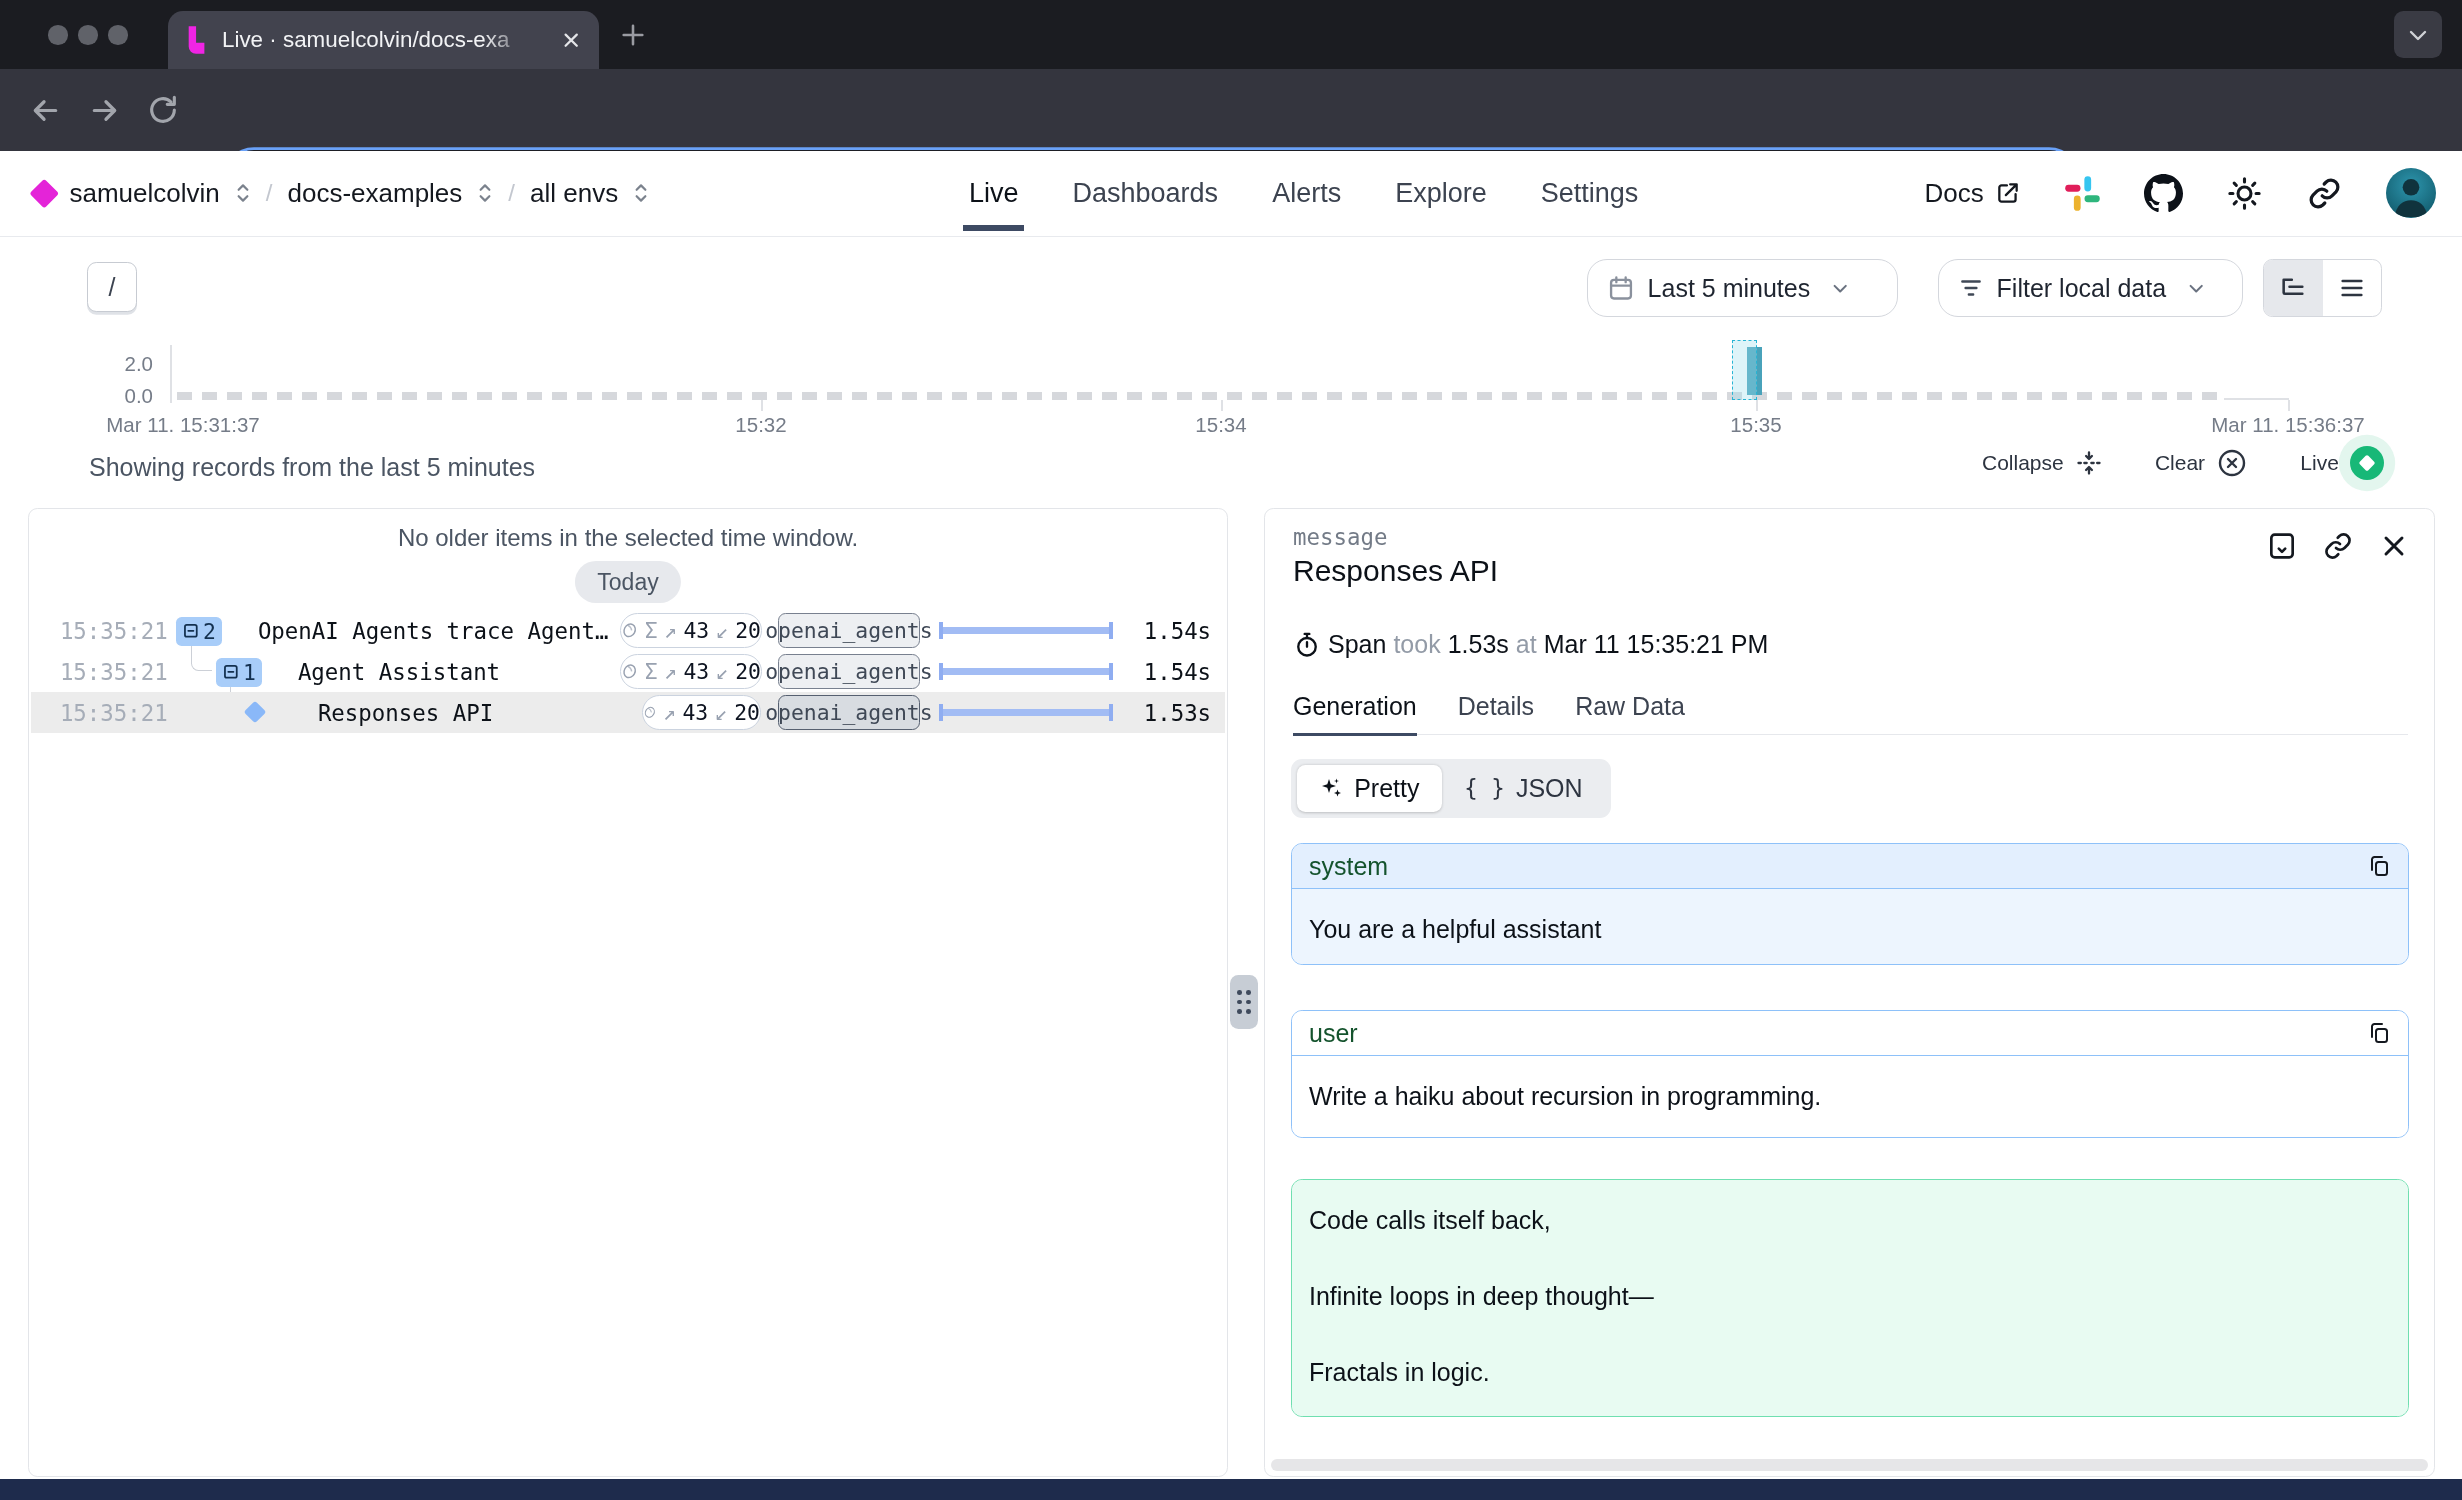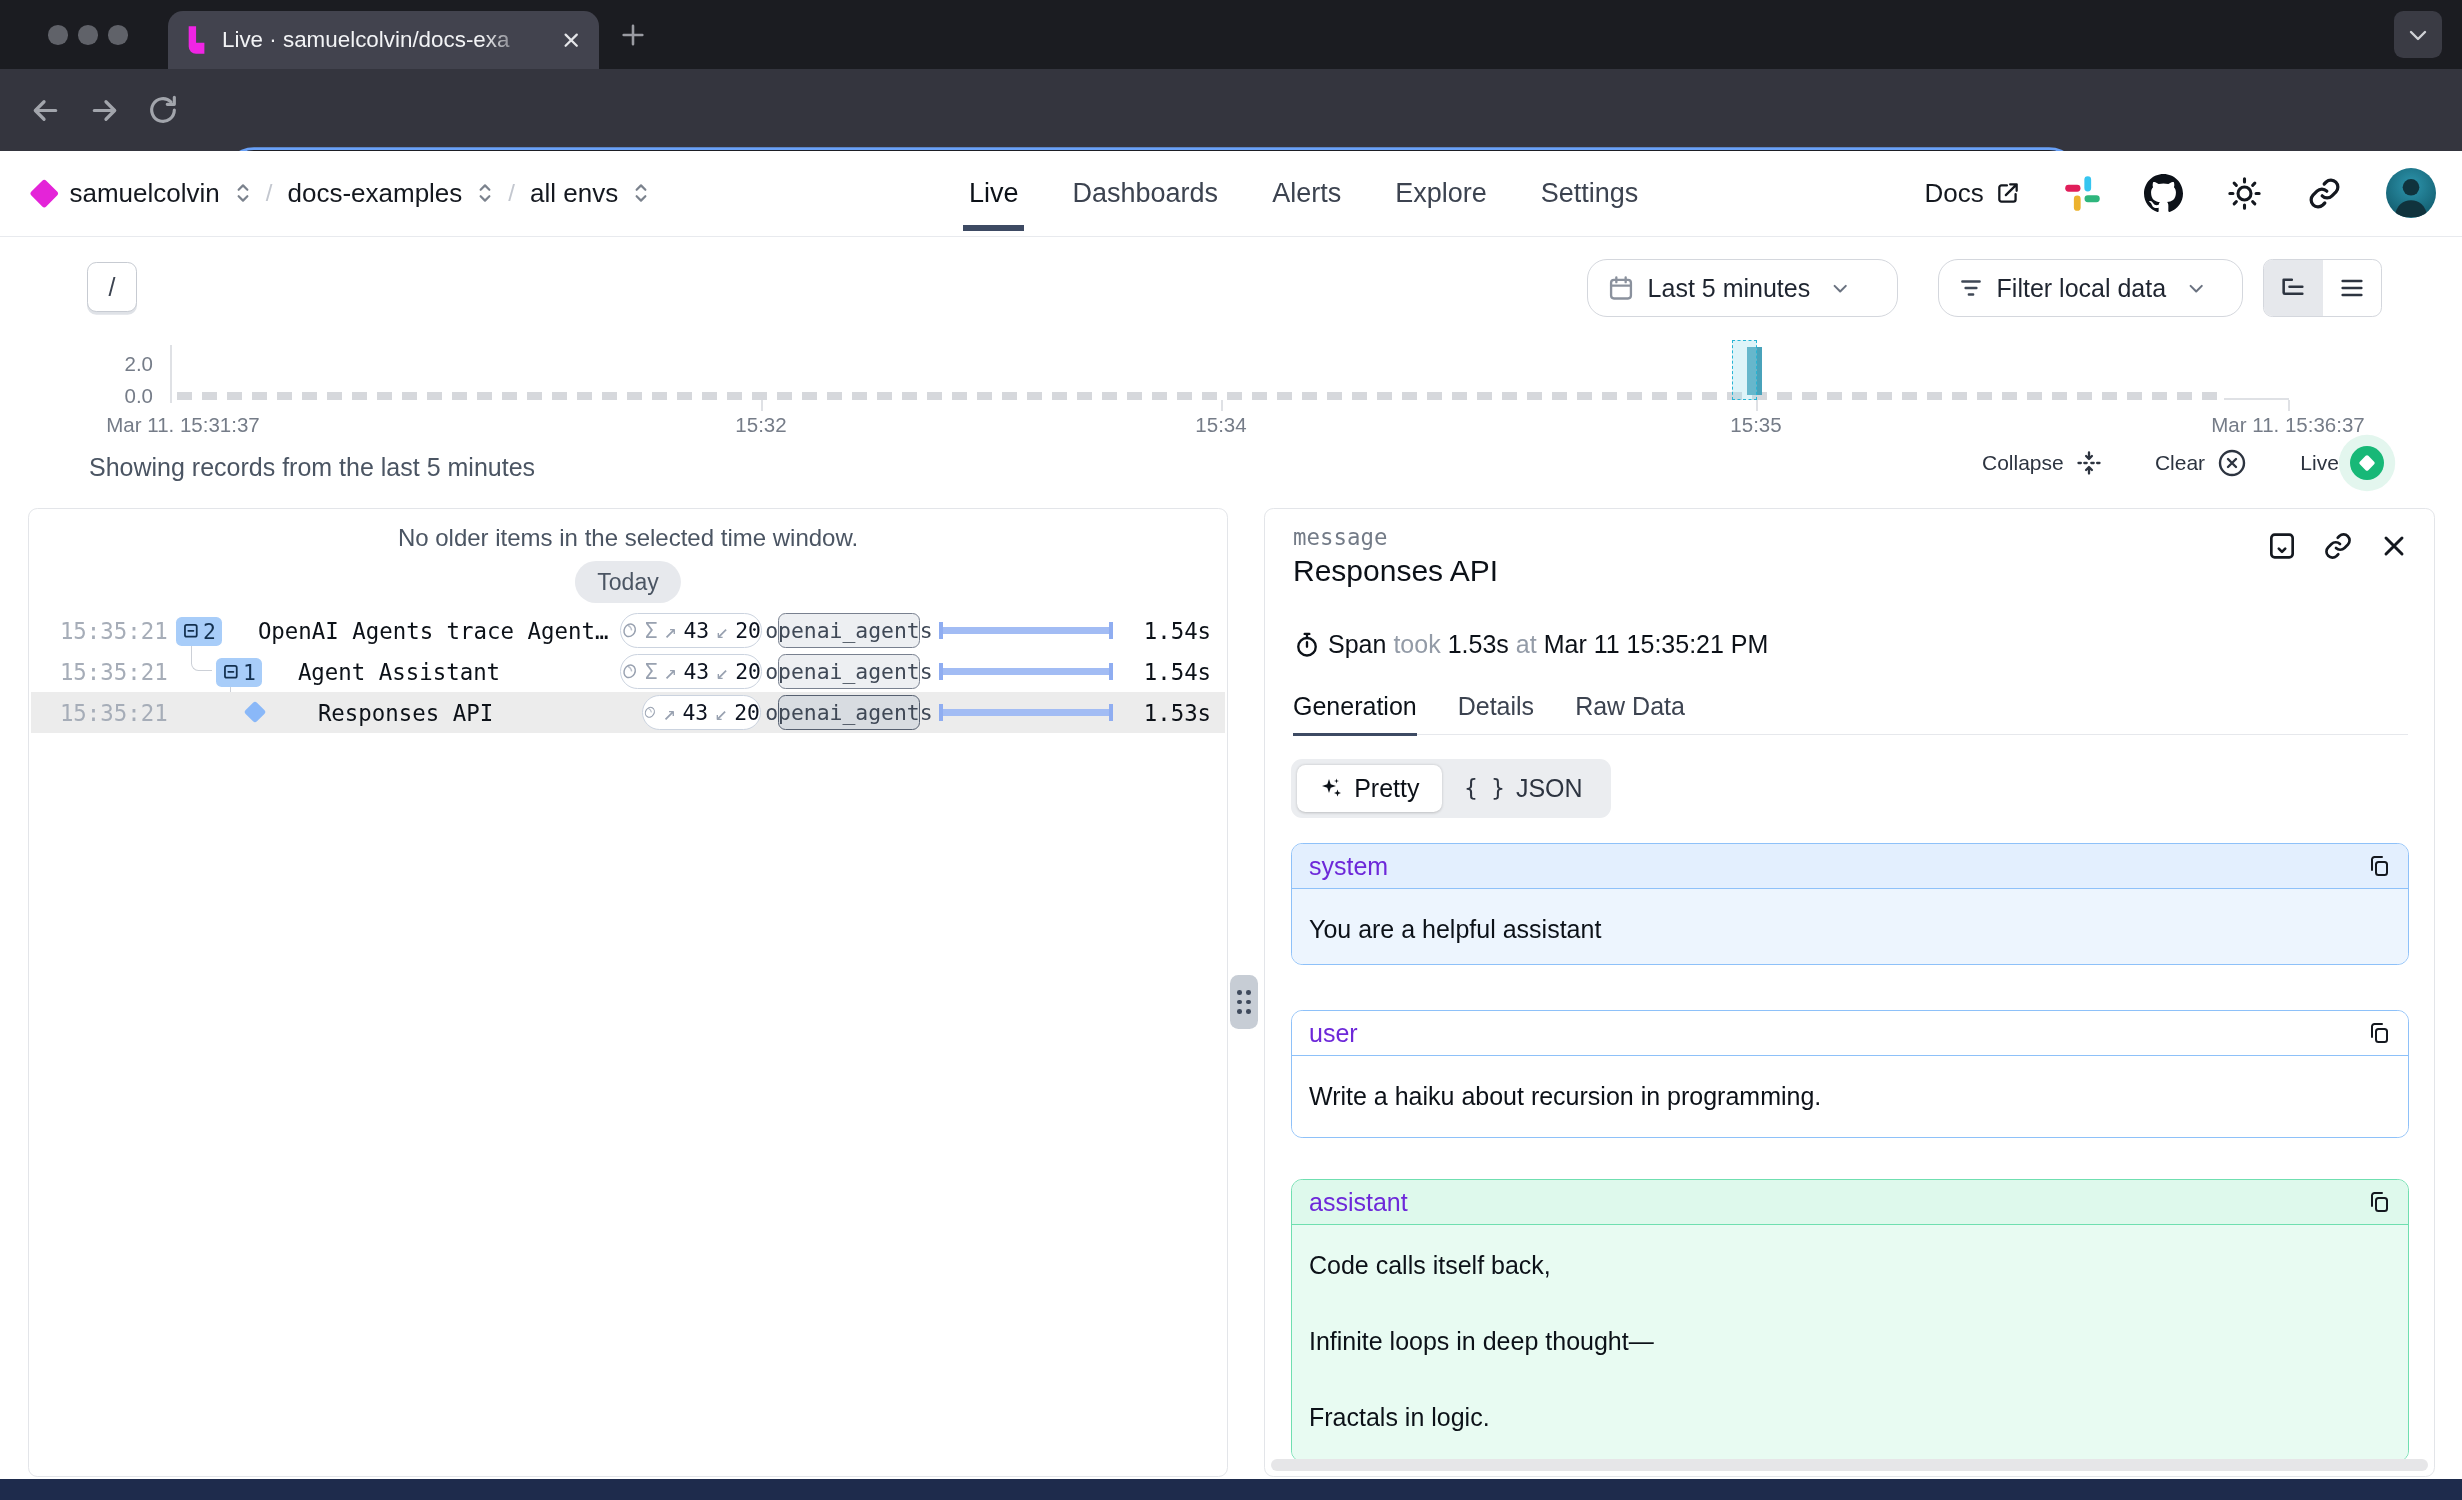--- a/index.html
+++ b/index.html
@@ -125,21 +125,21 @@
   .d-tabs { position:absolute; left:28px; right:26px; top:183px; height:43px; border-bottom:1.9px solid #e6e8ec;
           display:flex; gap:41px; font-size:25px; color:#3c4350; }
   .d-tabs .tab { padding-bottom:13px; }
   .d-tabs .active { color:#0c1118; border-bottom:3.7px solid #3d4a63; margin-bottom:-1.9px; }
   .segment { position:absolute; left:26px; top:250px; display:inline-flex; background:#ebedf0; border-radius:11.2px;
           padding:5.6px; font-size:25px; }
   .seg { display:flex; align-items:center; gap:11.2px; padding:9.3px 22.4px; border-radius:8.4px; color:#2d3440; }
   .seg.on { background:#fff; color:#0c1118; box-shadow:0 0.9px 2.8px rgba(0,0,0,.2); }
   .mcard { position:absolute; left:26px; width:1118px; border:1.9px solid var(--bc); border-radius:11.2px; overflow:hidden; }
   .mhead { height:45px; display:flex; align-items:center; padding:10px 17px; border-bottom:1.9px solid var(--bc);
-          background:var(--hb); font-size:25px; color:#6d28d9;gap:39px; }
+          background:var(--hb); font-size:25px; color:#14532d;gap:39px; }
   .copybtn { margin-left:auto; color:#14181f; }
   .mbody { background:var(--bb); font-size:25px; color:#0c1118; padding:26px 17px; }
   .mbody p { margin:0 0 47px; }
   .mbody p:last-child { margin-bottom:0; }
   .hscroll { position:absolute; left:5.6px; right:5.6px; bottom:4.7px; height:12px; background:#e6e6e8; border-radius:6.5px; }
   .bottombar { position:absolute; left:0; bottom:0; width:2462px; height:22.4px; background:#1e2b4c; }
 </style>
 </head>
 <body>
 
@@ -585,29 +585,20 @@
           <svg width="24" height="24" viewBox="0 0 24 24" fill="none" stroke="currentColor" stroke-width="2" stroke-linecap="round" stroke-linejoin="round">
               <rect x="9" y="8" width="11" height="13" rx="2.5"></rect>
               <path d="M5 16V5.5A2.5 2.5 0 0 1 7.5 3H15"></path>
             </svg>
         </span>
       </div>
       <div class="mbody" style="height:81px">Write a haiku about recursion in programming.</div>
     </div>
 
     <div class="mcard" style="top:670px; --bc:#6fdfb0; --hb:#def9ec; --bb:#e8fbf2">
-      <div class="mhead">
-        <span>assistant</span>
-        <span class="copybtn">
-          <svg width="24" height="24" viewBox="0 0 24 24" fill="none" stroke="currentColor" stroke-width="2" stroke-linecap="round" stroke-linejoin="round">
-              <rect x="9" y="8" width="11" height="13" rx="2.5"></rect>
-              <path d="M5 16V5.5A2.5 2.5 0 0 1 7.5 3H15"></path>
-            </svg>
-        </span>
-      </div>
       <div class="mbody" style="height:236px">
         <p>Code calls itself back,</p>
         <p>Infinite loops in deep thought—</p>
         <p>Fractals in logic.</p>
       </div>
     </div>
 
     <div class="hscroll"></div>
   </div>
 

